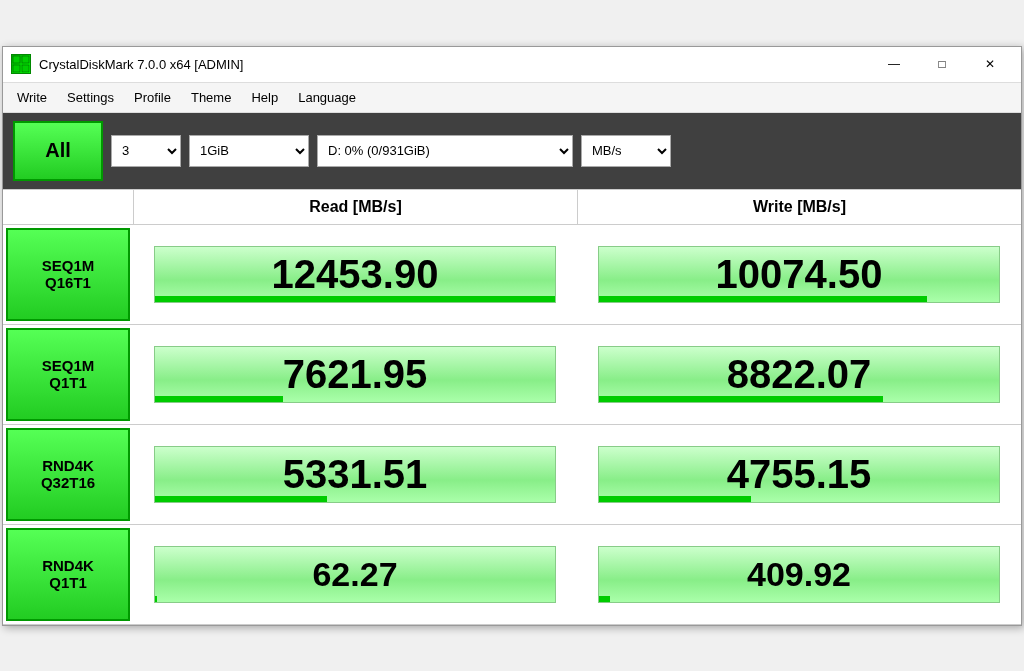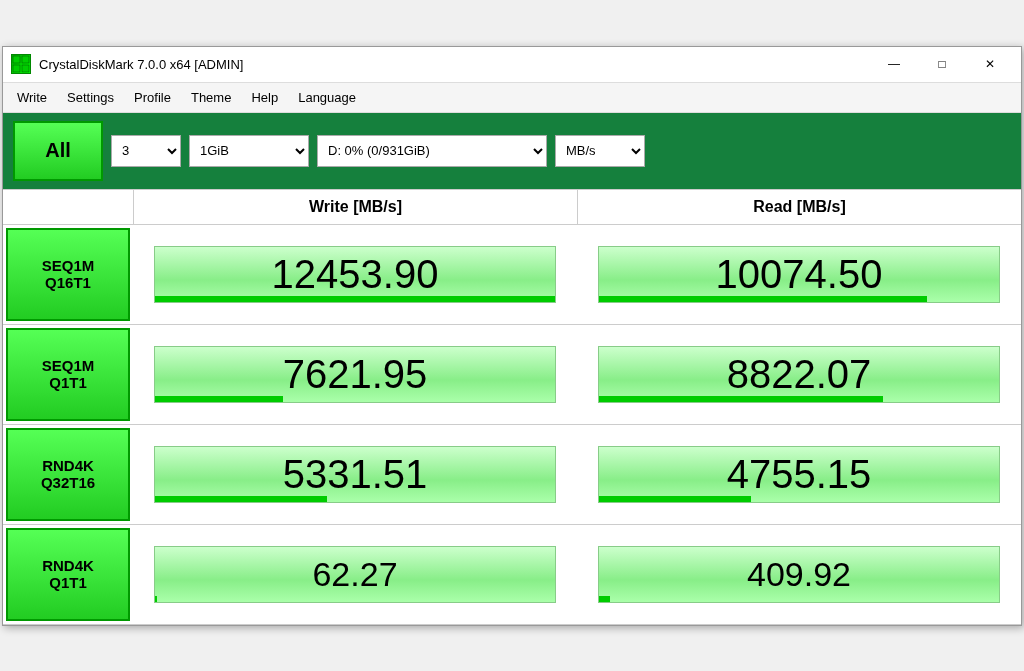--- a/index.html
+++ b/index.html
@@ -89,21 +89,21 @@
     .menu-item {
       padding: 4px 10px;
       font-size: 13px;
       cursor: pointer;
       color: #000;
       border-radius: 2px;
     }
 
     
     .toolbar {
-      background: #15803d;
+      background: #404040;
       border-bottom: 1px solid #ccc;
       display: flex;
       align-items: center;
       padding: 8px 10px;
       gap: 8px;
     }
 
     .all-btn {
       background: linear-gradient(to bottom, #55ff55, #22cc22);
       border: 2px solid #009900;
@@ -122,21 +122,21 @@
       height: 32px;
       border: 1px solid #aaa;
       background: white;
       font-size: 13px;
       padding: 2px 6px;
       cursor: pointer;
     }
 
     .toolbar-select.small { width: 70px; }
     .toolbar-select.medium { width: 120px; }
-    .toolbar-select.drive { width: 230px; }
+    .toolbar-select.drive { width: 256px; }
     .toolbar-select.unit { width: 90px; }
 
     
     .col-headers {
       display: grid;
       grid-template-columns: 130px 1fr 1fr;
       background: #ffffff;
       border-bottom: 1px solid #ccc;
     }
 
@@ -177,21 +177,21 @@
       font-size: 15px;
       color: #000;
       margin: 3px;
     }
 
     .row-value {
       display: flex;
       align-items: center;
       justify-content: center;
       font-size: 40px;
-      font-weight: normal;
+      font-weight: bold;
       color: #000;
       background: linear-gradient(to bottom, #ccffcc 0%, #88ee88 60%, #aaffaa 100%);
       margin: 21px;
       border: 1px solid #88cc88;
       position: relative;
     }
 
     .row-value .bar {
       position: absolute;
       bottom: 0;
@@ -255,22 +255,22 @@
       <option>D: 0% (0/931GiB)</option>
     </select>
     <select class="toolbar-select unit">
       <option>MB/s</option>
       <option>GB/s</option>
     </select>
   </div>
 
   <div class="col-headers">
     <div class="col-header-empty"></div>
+    <div class="col-header">Read [MB/s]</div>
     <div class="col-header">Write [MB/s]</div>
-    <div class="col-header">Read [MB/s]</div>
   </div>
 
   <div class="data-rows" id="data-rows">
   <div class="data-row">
     <div class="row-label">
       <span>SEQ1M</span>
       <span>Q16T1</span>
     </div>
     <div class="row-value">
       <span>12453.90</span>

